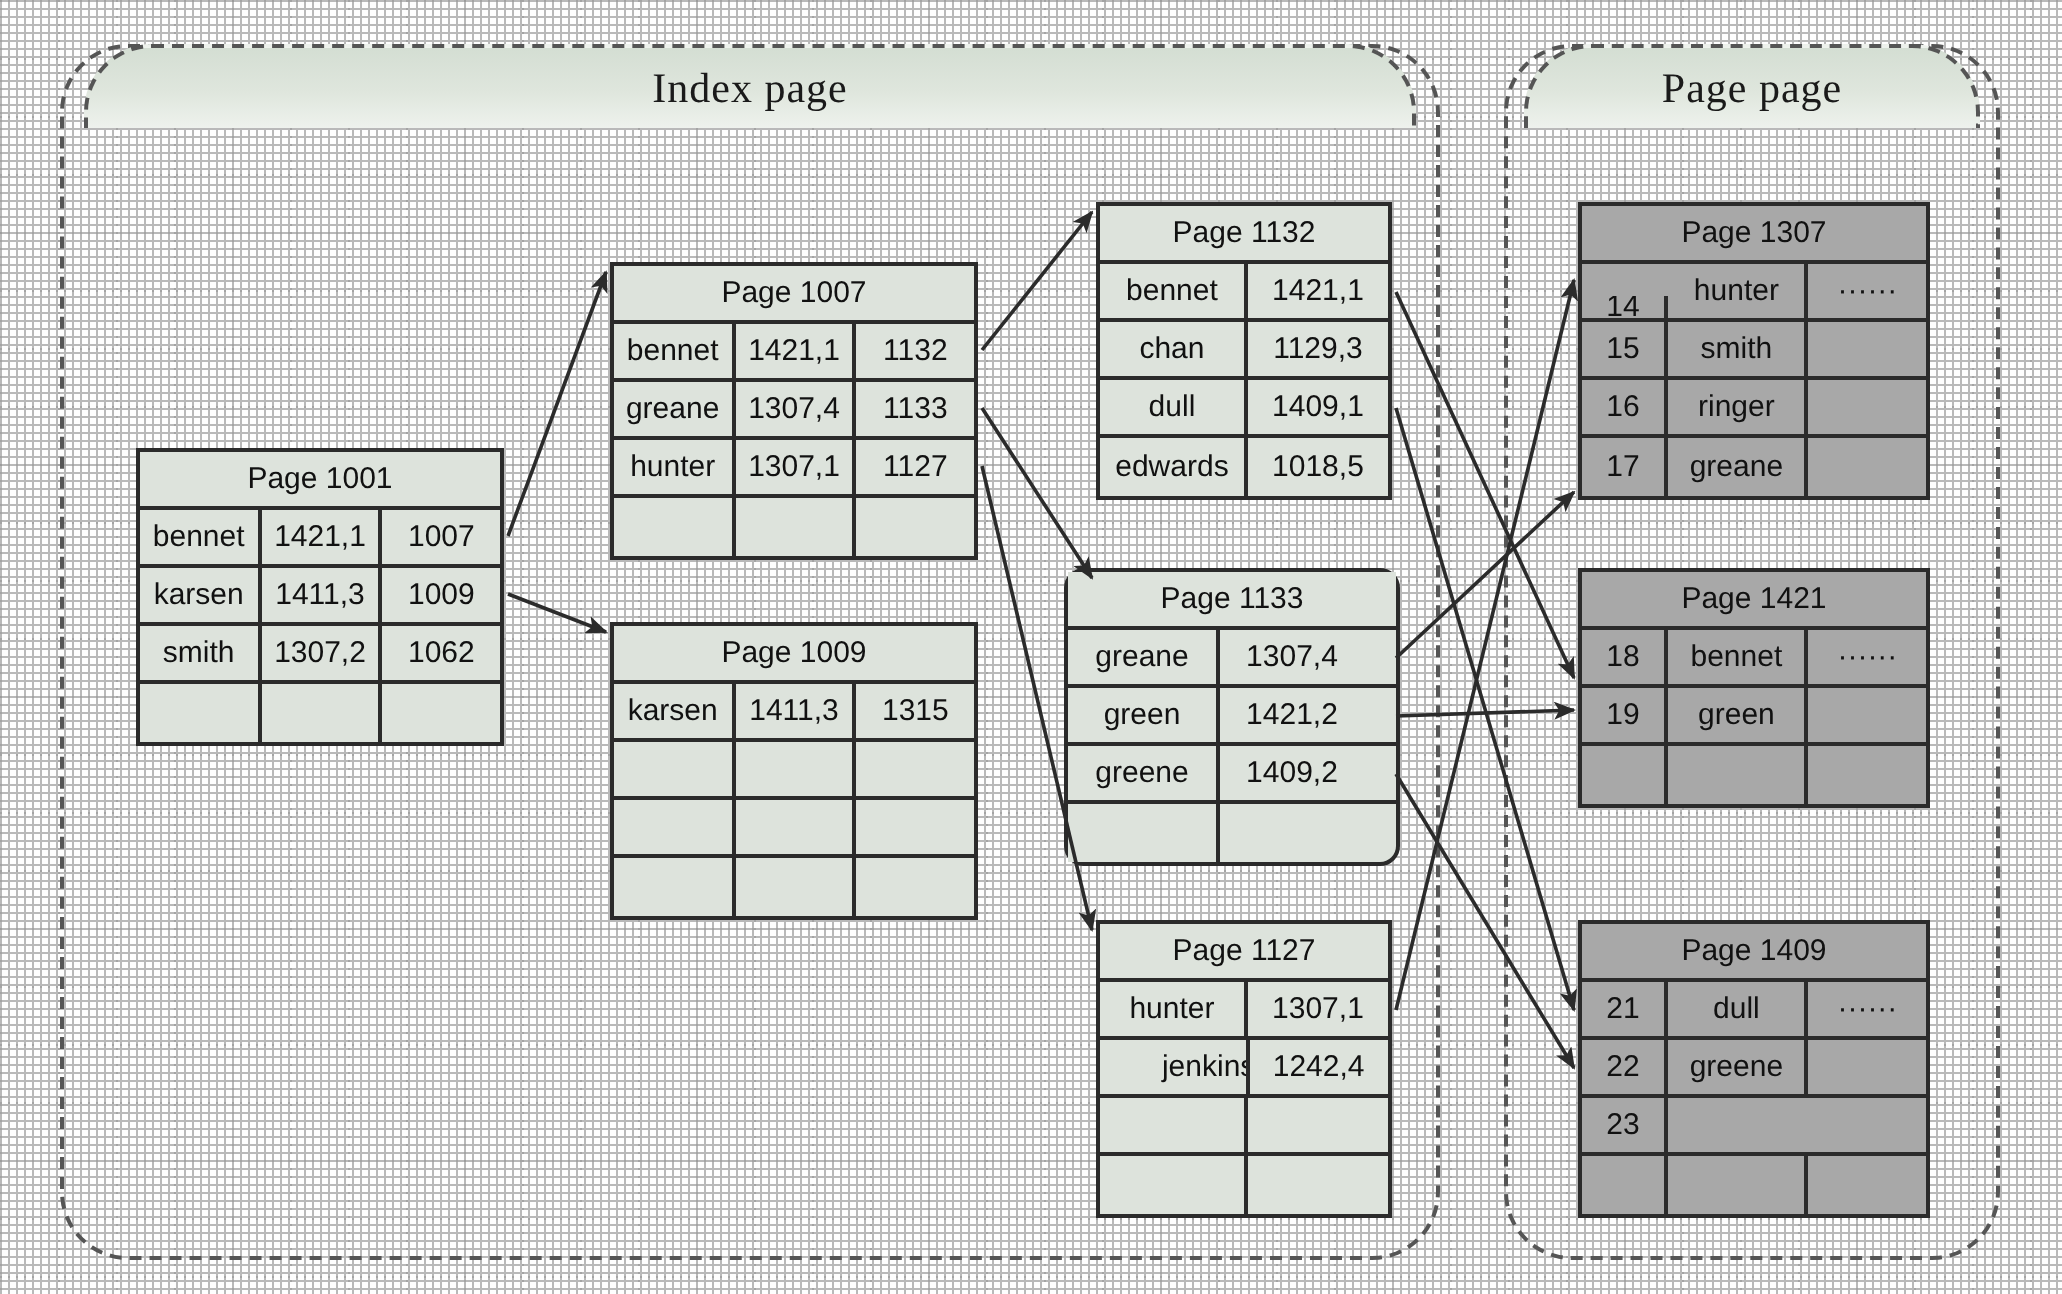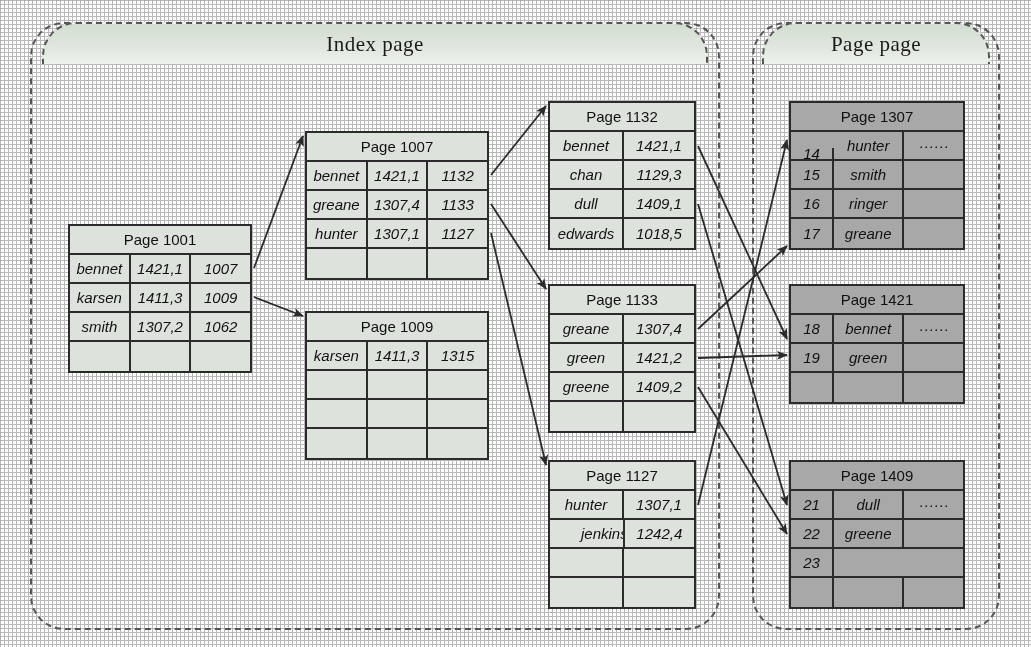--- a/index.html
+++ b/index.html
@@ -49,21 +49,21 @@
     letter-spacing:.5px;
   }
 
   
   .tbl{position:absolute;border:2px solid #2b2b2b;box-sizing:border-box;}
   .tbl .title{
     height:29px;border-bottom:2px solid #2b2b2b;box-sizing:border-box;
     display:flex;align-items:center;justify-content:center;
     font-size:15px;color:#111;
   }
-  .row{display:flex;height:29px;box-sizing:border-box;border-bottom:2px solid #2b2b2b;font-style:italic;}
+  .row{display:flex;height:29px;box-sizing:border-box;border-bottom:2px solid #2b2b2b;}
   .row.last{border-bottom:none;}
   .cell{
     box-sizing:border-box;
     border-right:2px solid #2b2b2b;
     display:flex;align-items:center;justify-content:center;
     font-size:15px;color:#111;white-space:nowrap;overflow:hidden;
   }
   .cell.lastc{border-right:none;}
   
   .idx .title,.idx .cell{background:#dde3dc;}
@@ -228,21 +228,21 @@
       </div>
       <div class="row">
         <div class="cell" style="width: 76px;">dull</div>
         <div class="cell lastc" style="width: 72px;">1409,1</div>
       </div>
       <div class="row last">
         <div class="cell" style="width: 76px;">edwards</div>
         <div class="cell lastc" style="width: 72px;">1018,5</div>
       </div>
     </div>
-    <div class="tbl idx" style="left: 548px; top: 284px; width: 148px;">
+    <div class="tbl idx" style="left: 532px; top: 284px; width: 168px; border-radius: 10px;">
       <div class="title">Page 1133</div>
       <div class="row">
         <div class="cell" style="width: 76px;">greane</div>
         <div class="cell lastc" style="width: 72px;">1307,4</div>
       </div>
       <div class="row">
         <div class="cell" style="width: 76px;">green</div>
         <div class="cell lastc" style="width: 72px;">1421,2</div>
       </div>
       <div class="row">

